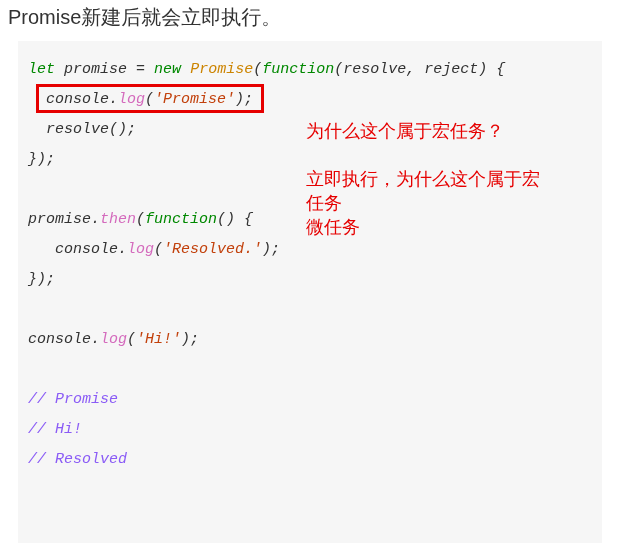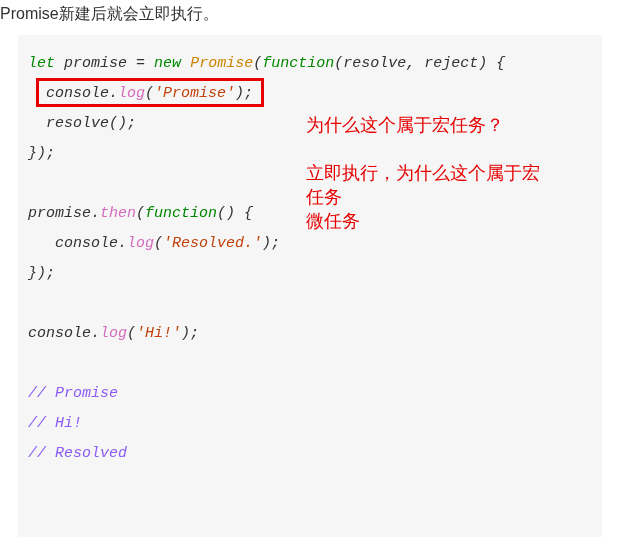--- a/index.html
+++ b/index.html
@@ -6,22 +6,22 @@
     margin: 0;
     padding: 0;
     width: 620px;
     height: 558px;
     background: #ffffff;
     font-family: Arial, "Microsoft YaHei", sans-serif;
     color: #333;
     overflow: hidden;
   }
   .heading {
-    padding: 4px 12px 10px 0;
-    font-size: 16px;
+    padding: 4px 12px 10px 8px;
+    font-size: 20px;
   }
   .codeblock {
     position: relative;
     margin: 0 12px 12px 18px;
     background: #f6f6f6;
     padding: 14px 10px 14px 10px;
     box-sizing: border-box;
     width: 584px;
     height: 502px;
     font-family: Consolas, "Courier New", monospace;

